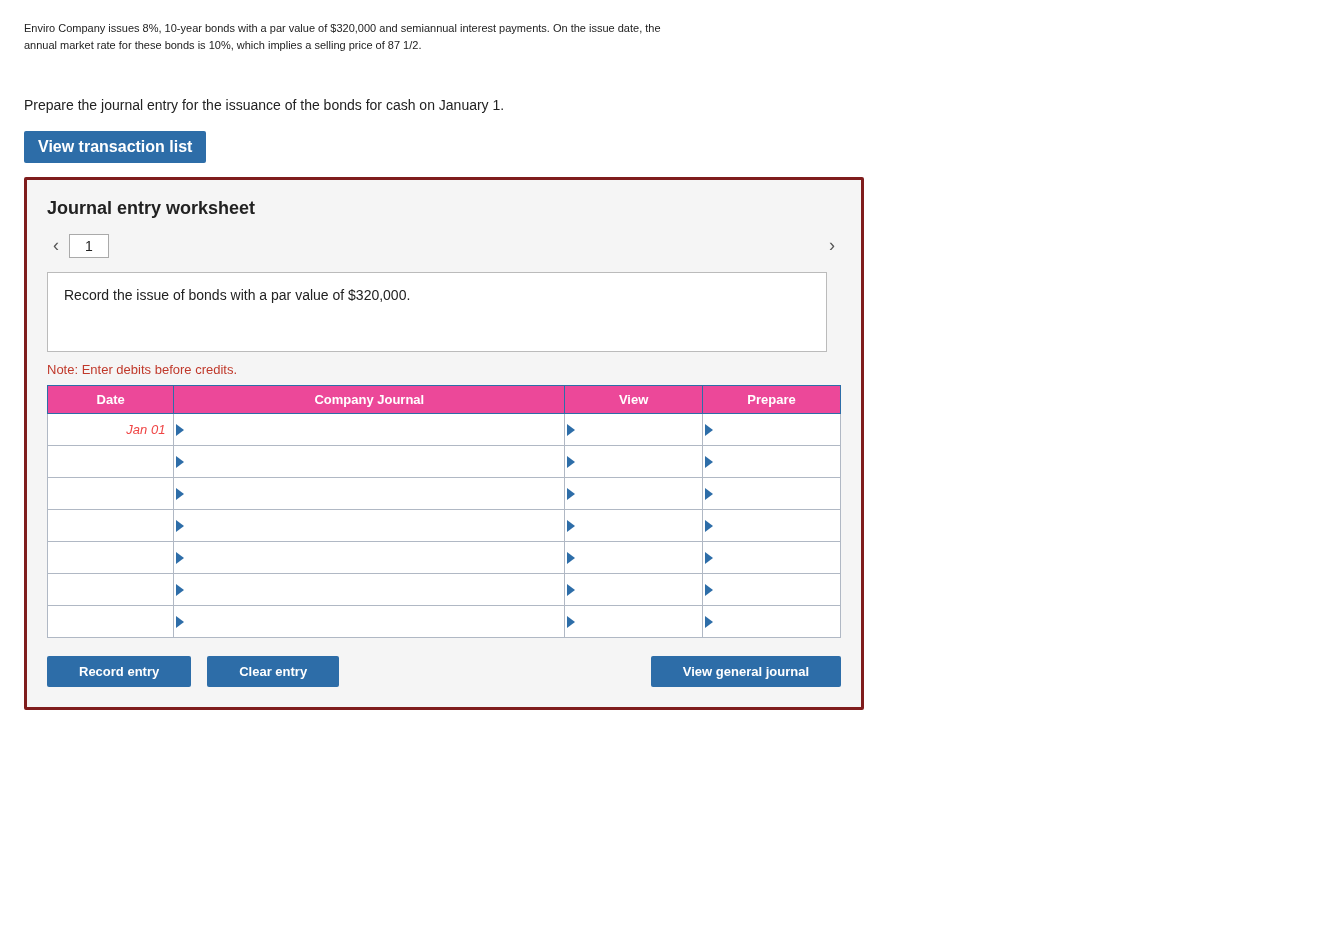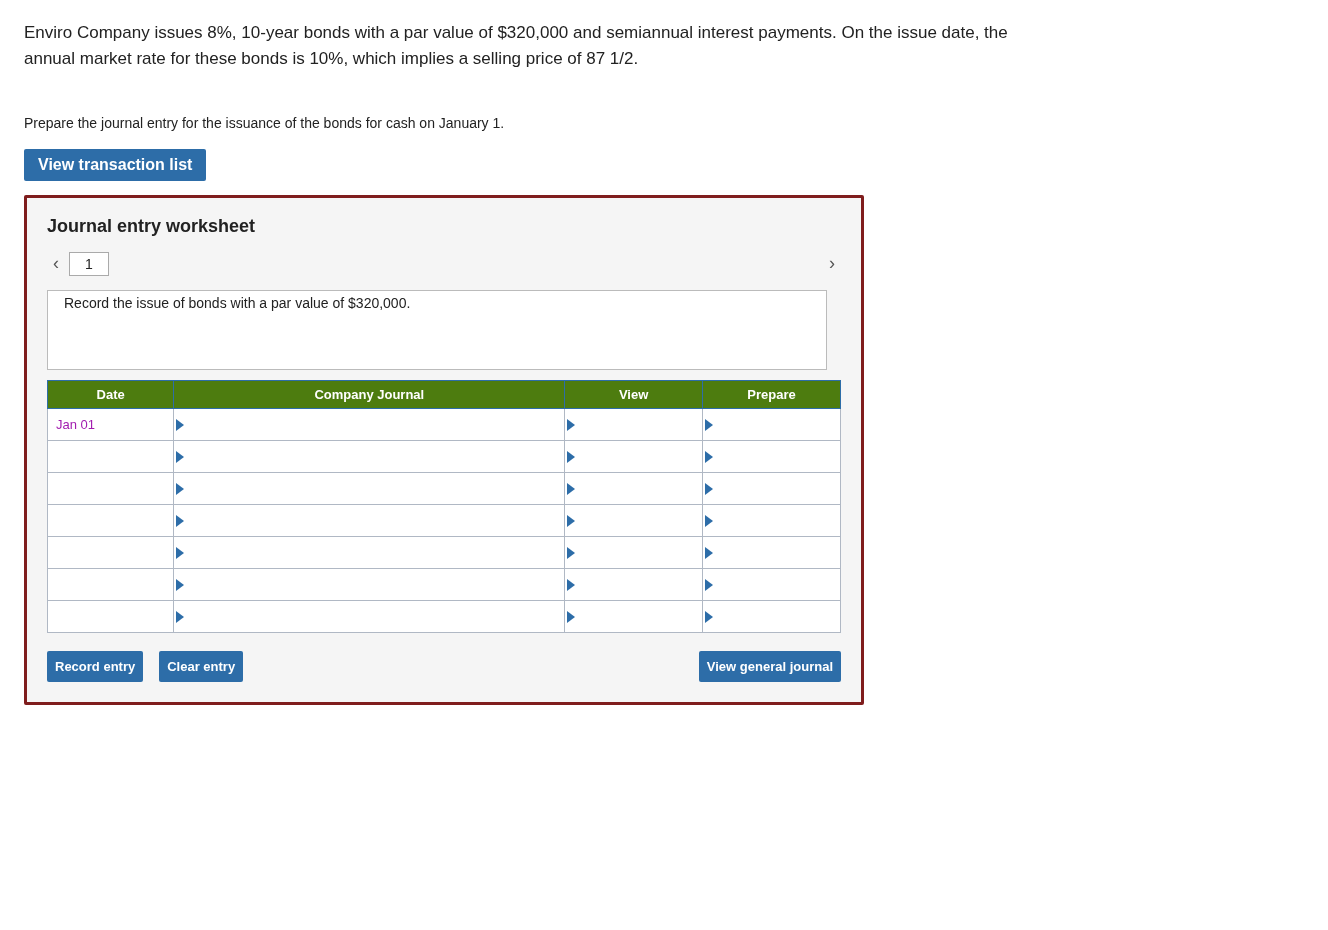--- a/index.html
+++ b/index.html
@@ -10,21 +10,21 @@
     body {
       font-family: Arial, sans-serif;
       font-size: 14px;
       background: #fff;
       color: #222;
       padding: 20px 24px;
       width: 1328px;
       min-height: 930px;
     }
     .intro-text {
-      font-size: 17px;
+      font-size: 11px;
       line-height: 1.5;
       margin-bottom: 12px;
       max-width: 1100px;
     }
     .prepare-text {
       font-size: 14px;
       margin-bottom: 18px;
       margin-top: 44px;
     }
     .view-transaction-btn {
@@ -71,38 +71,38 @@
       padding: 3px 6px;
       font-size: 14px;
       margin: 0 4px;
     }
     .nav-right-arrow {
       margin-left: auto;
     }
     .description-box {
       background: #fff;
       border: 1px solid #bbb;
-      padding: 4px 16px;
+      padding: 14px 16px;
       font-size: 14px;
       margin-bottom: 10px;
       min-height: 80px;
       max-width: 780px;
     }
     .note-text {
       color: #c0392b;
       font-size: 13px;
       margin-bottom: 8px;
     }
     .journal-table {
       width: 100%;
       border-collapse: collapse;
       margin-bottom: 18px;
     }
     .journal-table thead tr th {
-      background: #4d7c0f;
+      background: #ec4899;
       color: #fff;
       font-size: 13px;
       font-weight: bold;
       padding: 6px 10px;
       text-align: center;
       border: 1px solid #2d6da8;
     }
     .journal-table thead tr th.date-col {
       width: 110px;
     }
@@ -117,22 +117,23 @@
     }
     .journal-table tbody tr td {
       border: 1px solid #b0b8c4;
       height: 32px;
       padding: 0 8px;
       background: #fff;
       font-size: 13px;
       position: relative;
     }
     .journal-table tbody tr td.date-cell {
-      text-align: left;
-      color: #a21caf;
+      text-align: right;
+      color: #ef4444;
+      font-style: italic;
     }
     .journal-table tbody tr td.gj-cell {
       padding-left: 14px;
     }
     .journal-table tbody tr td.gj-cell::before {
       content: '';
       display: inline-block;
       width: 0;
       height: 0;
       border-top: 6px solid transparent;
@@ -171,21 +172,21 @@
     }
     .button-row {
       display: flex;
       align-items: center;
       gap: 16px;
     }
     .action-btn {
       background: #2d6da8;
       color: #fff;
       border: none;
-      padding: 8px 8px;
+      padding: 8px 32px;
       font-size: 13px;
       font-weight: bold;
       cursor: pointer;
       border-radius: 2px;
       white-space: nowrap;
     }
     .view-journal-btn {
       margin-left: auto;
     }
   </style>
@@ -207,20 +208,21 @@
   <div class="worksheet-title">Journal entry worksheet</div>
 
   <div class="nav-row">
     <span class="nav-arrow">‹</span>
     <div class="nav-number-box">1</div>
     <span class="nav-arrow nav-right-arrow">›</span>
   </div>
 
   <div class="description-box">Record the issue of bonds with a par value of $320,000.</div>
 
+  <p class="note-text">Note: Enter debits before credits.</p>
 
   <table class="journal-table">
     <thead>
       <tr>
         <th class="date-col">Date</th>
         <th class="gj-col">Company Journal</th>
         <th class="debit-col">View</th>
         <th class="credit-col">Prepare</th>
       </tr>
     </thead>

